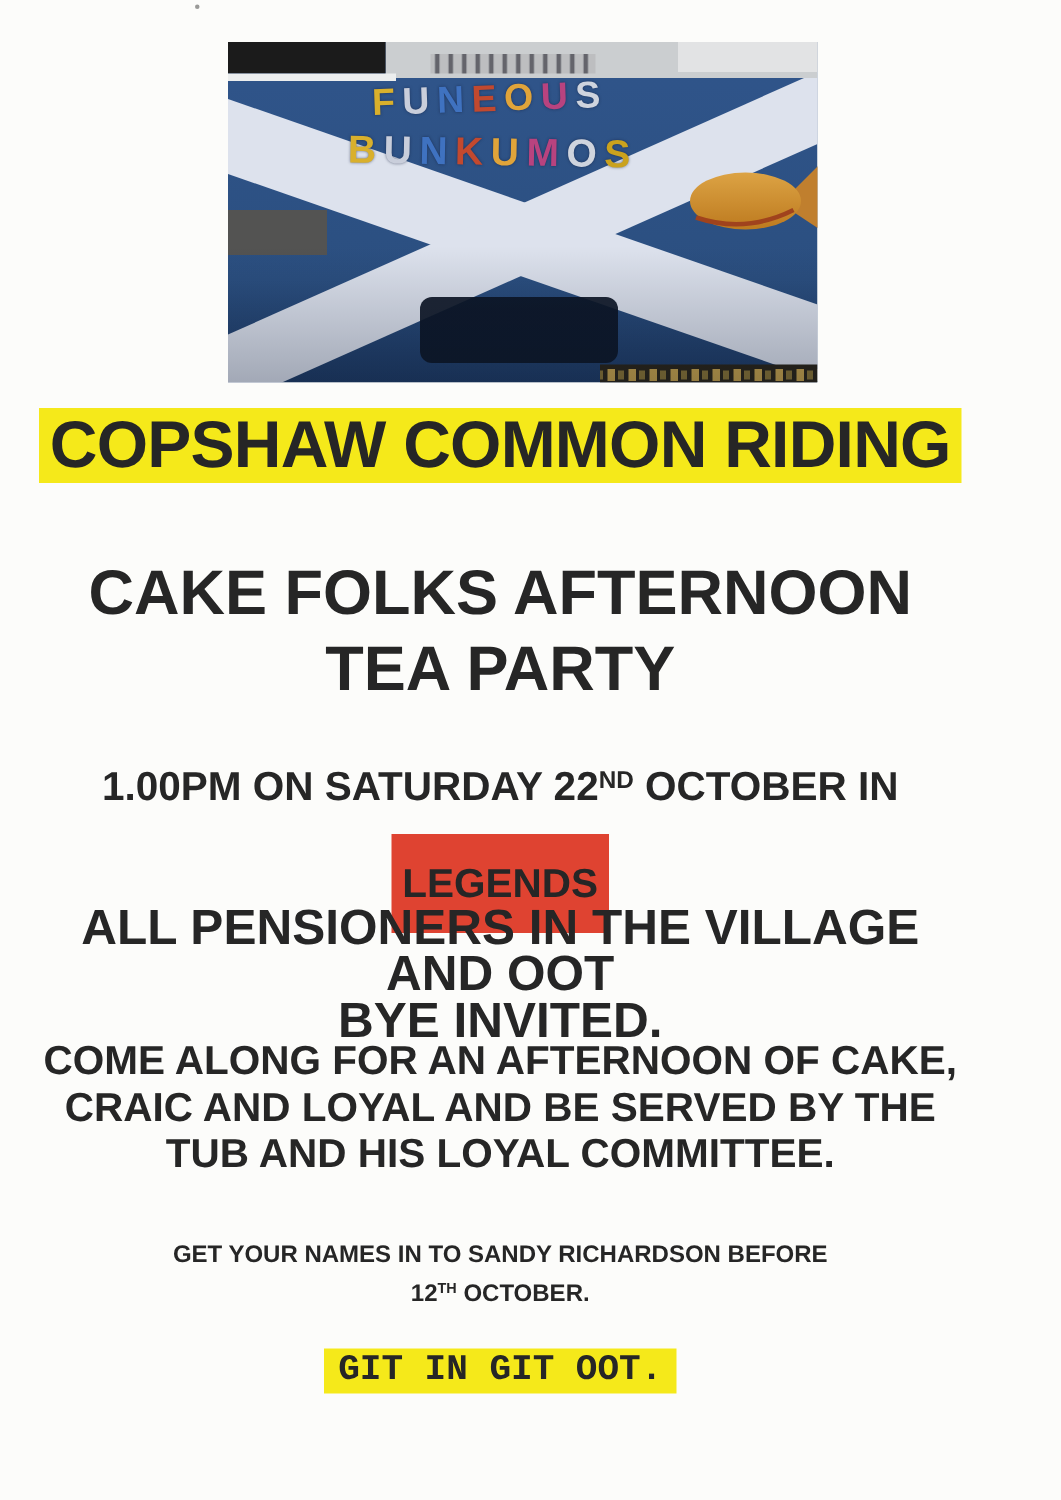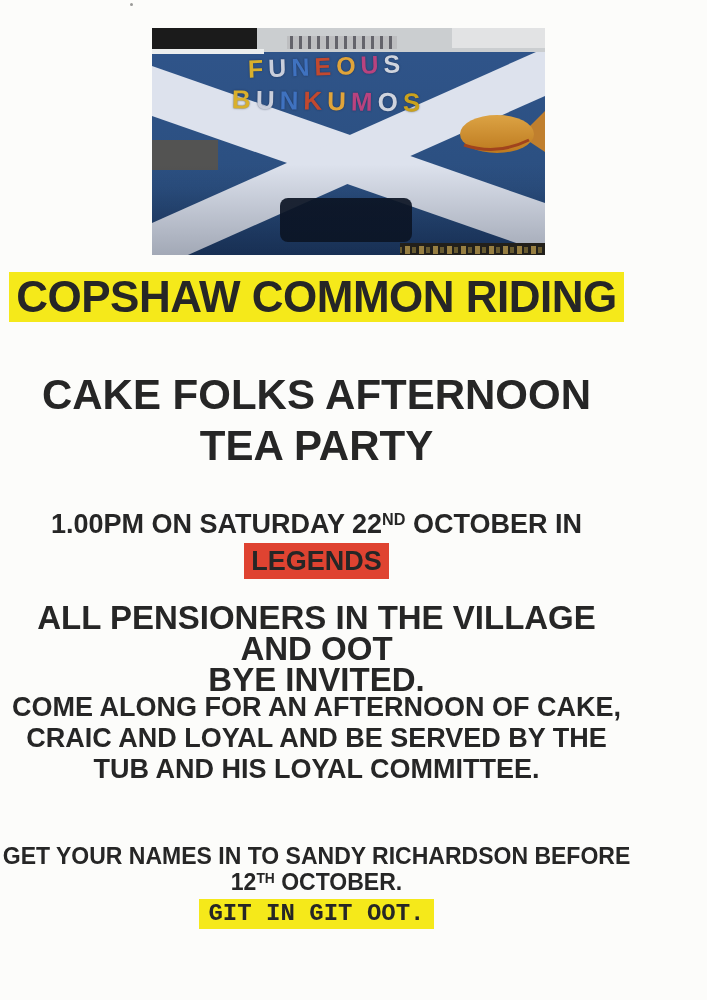--- a/index.html
+++ b/index.html
@@ -2,41 +2,41 @@
 <html style="--highlight-yellow: #f5e91a; --highlight-red: #df4331; --text: #262626; --flag-blue: #2b4f80; --flag-blue-dark: #1d3a64; --saltire-white: #dde2ed;"><head>
 <meta charset="utf-8">
 <style>
   html,body{margin:0;padding:0;}
   body{
     width:707px;height:1000px;position:relative;overflow:hidden;
     background:#fcfcfa;
     font-family:"Liberation Sans","DejaVu Sans",sans-serif;
     font-weight:700;color:var(--text,#262626);
   }
-  .abs{position:absolute;left:0;width:633px;text-align:center;}
+  .abs{position:absolute;left:17px;width:633px;text-align:center;}
 
   
   .photo{position:absolute;left:152px;top:28px;width:393px;height:227px;filter:blur(0.4px);}
   .photo svg{position:absolute;inset:0;display:block;}
   .fridge-letters{position:absolute;font-weight:700;letter-spacing:5px;
     text-shadow:0 0 2px rgba(20,30,60,.6);white-space:nowrap;}
   .letters-1{left:96px;top:24px;font-size:25px;transform:rotate(-2deg);}
   .letters-2{left:80px;top:58px;font-size:26px;transform:rotate(1deg);}
   .scan-dot{position:absolute;left:130px;top:3px;width:3px;height:3px;border-radius:50%;background:#9a9a98;}
 
   
   .title-row{top:272px;}
   .hl-yellow{background:var(--highlight-yellow,#f5e91a);display:inline-block;}
   .title-text{font-size:44px;line-height:50px;letter-spacing:-0.5px;padding:0 7px;}
   .heading{top:369px;font-size:42px;line-height:51px;}
   .when{top:508px;font-size:27px;line-height:32px;}
-  .venue{background:var(--highlight-red,#df4331);display:inline-block;padding:2px 7px;}
+  .venue{background:var(--highlight-red,#df4331);display:inline-block;padding:17px 7px;margin-top:12px;}
   .invite{top:602px;font-size:33px;line-height:31px;}
   .details{top:692px;font-size:27px;line-height:31px;}
-  .rsvp{top:824px;font-size:23px;line-height:26px;margin-top:19px;}
+  .rsvp{top:824px;font-size:16px;line-height:26px;}
   .footer-row{top:899px;}
   .footer-text{font-size:24px;line-height:26px;padding:2px 9px;font-family:Liberation Mono, monospace;}
   .sup{font-size:60%;position:relative;top:-0.5em;}
 </style>
 </head>
 <body>
 
 <div>
 
   <div class="scan-dot"></div>

